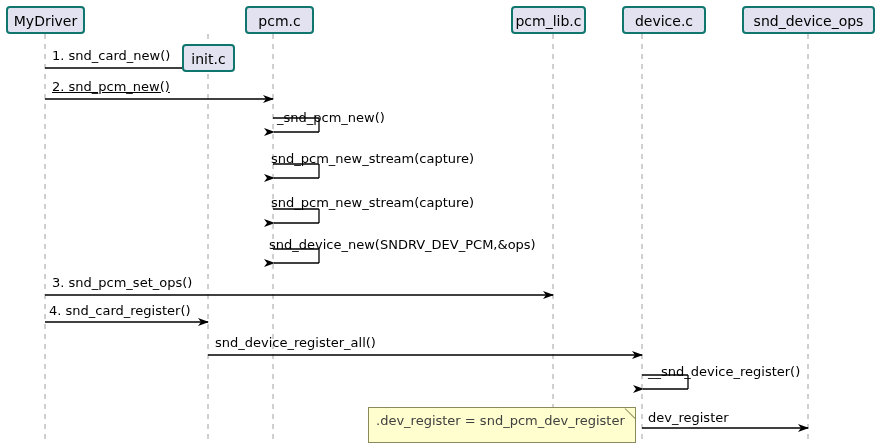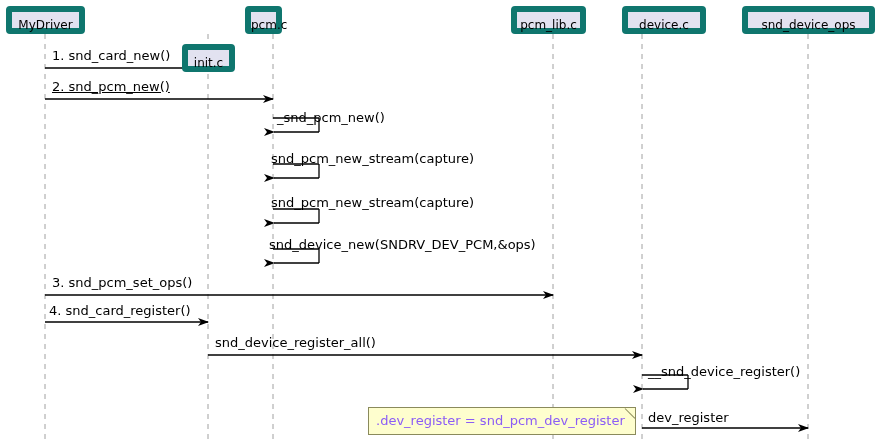--- a/index.html
+++ b/index.html
@@ -19,45 +19,45 @@
     position: absolute;
     left: 0;
     top: 0;
     width: 876px;
     height: 444px;
   }
   .participant-box {
     position: absolute;
     box-sizing: border-box;
     background: #E2E2F0;
-    border: 6px solid #0f766e;
+    border: 2px solid #0f766e;
     border-radius: 4px;
     height: 28px;
     line-height: 26px;
     text-align: center;
-    font-size: 12px;
+    font-size: 14px;
     color: #000000;
     white-space: nowrap;
   }
   .msg-label {
     position: absolute;
     font-size: 13px;
     color: #000000;
     white-space: nowrap;
   }
   .note-box {
     position: absolute;
     box-sizing: border-box;
     background: #FEFECE;
     border: 1px solid #8A8A5C;
     font-size: 13px;
-    color: #8b5cf6;
+    color: #404040;
     white-space: nowrap;
     padding: 4px 8px 4px 7px;
-    height: 28px;
+    height: 36px;
     line-height: 18px;
   }
   .note-fold {
     position: absolute;
     width: 0;
     height: 0;
     border-left: 10px solid transparent;
     border-bottom: 10px solid #FEFECE;
     pointer-events: none;
   }
@@ -136,21 +136,21 @@
         </g>
         <g>
           <line x1="642" y1="428" x2="808" y2="428" stroke="#000000" stroke-width="1.3" marker-end="url(#arrowhead)"></line>
         </g>
       </g>
   </svg>
 
   <div id="participants-layer">
       <div class="participant-box" style="left: 6px; top: 6px; width: 79px;">MyDriver</div>
       <div class="participant-box" style="left: 182px; top: 6px; width: 53px; margin-top: 38px;">init.c</div>
-      <div class="participant-box" style="left: 245px; top: 6px; width: 37px;">pcm.c</div>
+      <div class="participant-box" style="left: 245px; top: 6px; width: 69px;">pcm.c</div>
       <div class="participant-box" style="left: 511px; top: 6px; width: 75px;">pcm_lib.c</div>
       <div class="participant-box" style="left: 606px; top: 6px; width: 84px; margin-left: 16px;">device.c</div>
       <div class="participant-box" style="left: 742px; top: 6px; width: 133px;">snd_device_ops</div>
     </div>
   <div id="labels-layer">
       <div class="msg-label" style="left: 52px; top: 48px;">1. snd_card_new()</div>
       <div class="msg-label" style="left: 52px; top: 79px; text-decoration: underline;">2. snd_pcm_new()</div>
       <div class="msg-label" style="left: 277px; top: 110px;">_snd_pcm_new()</div>
       <div class="msg-label" style="left: 271px; top: 151px;">snd_pcm_new_stream(capture)</div>
       <div class="msg-label" style="left: 271px; top: 195px;">snd_pcm_new_stream(capture)</div>

